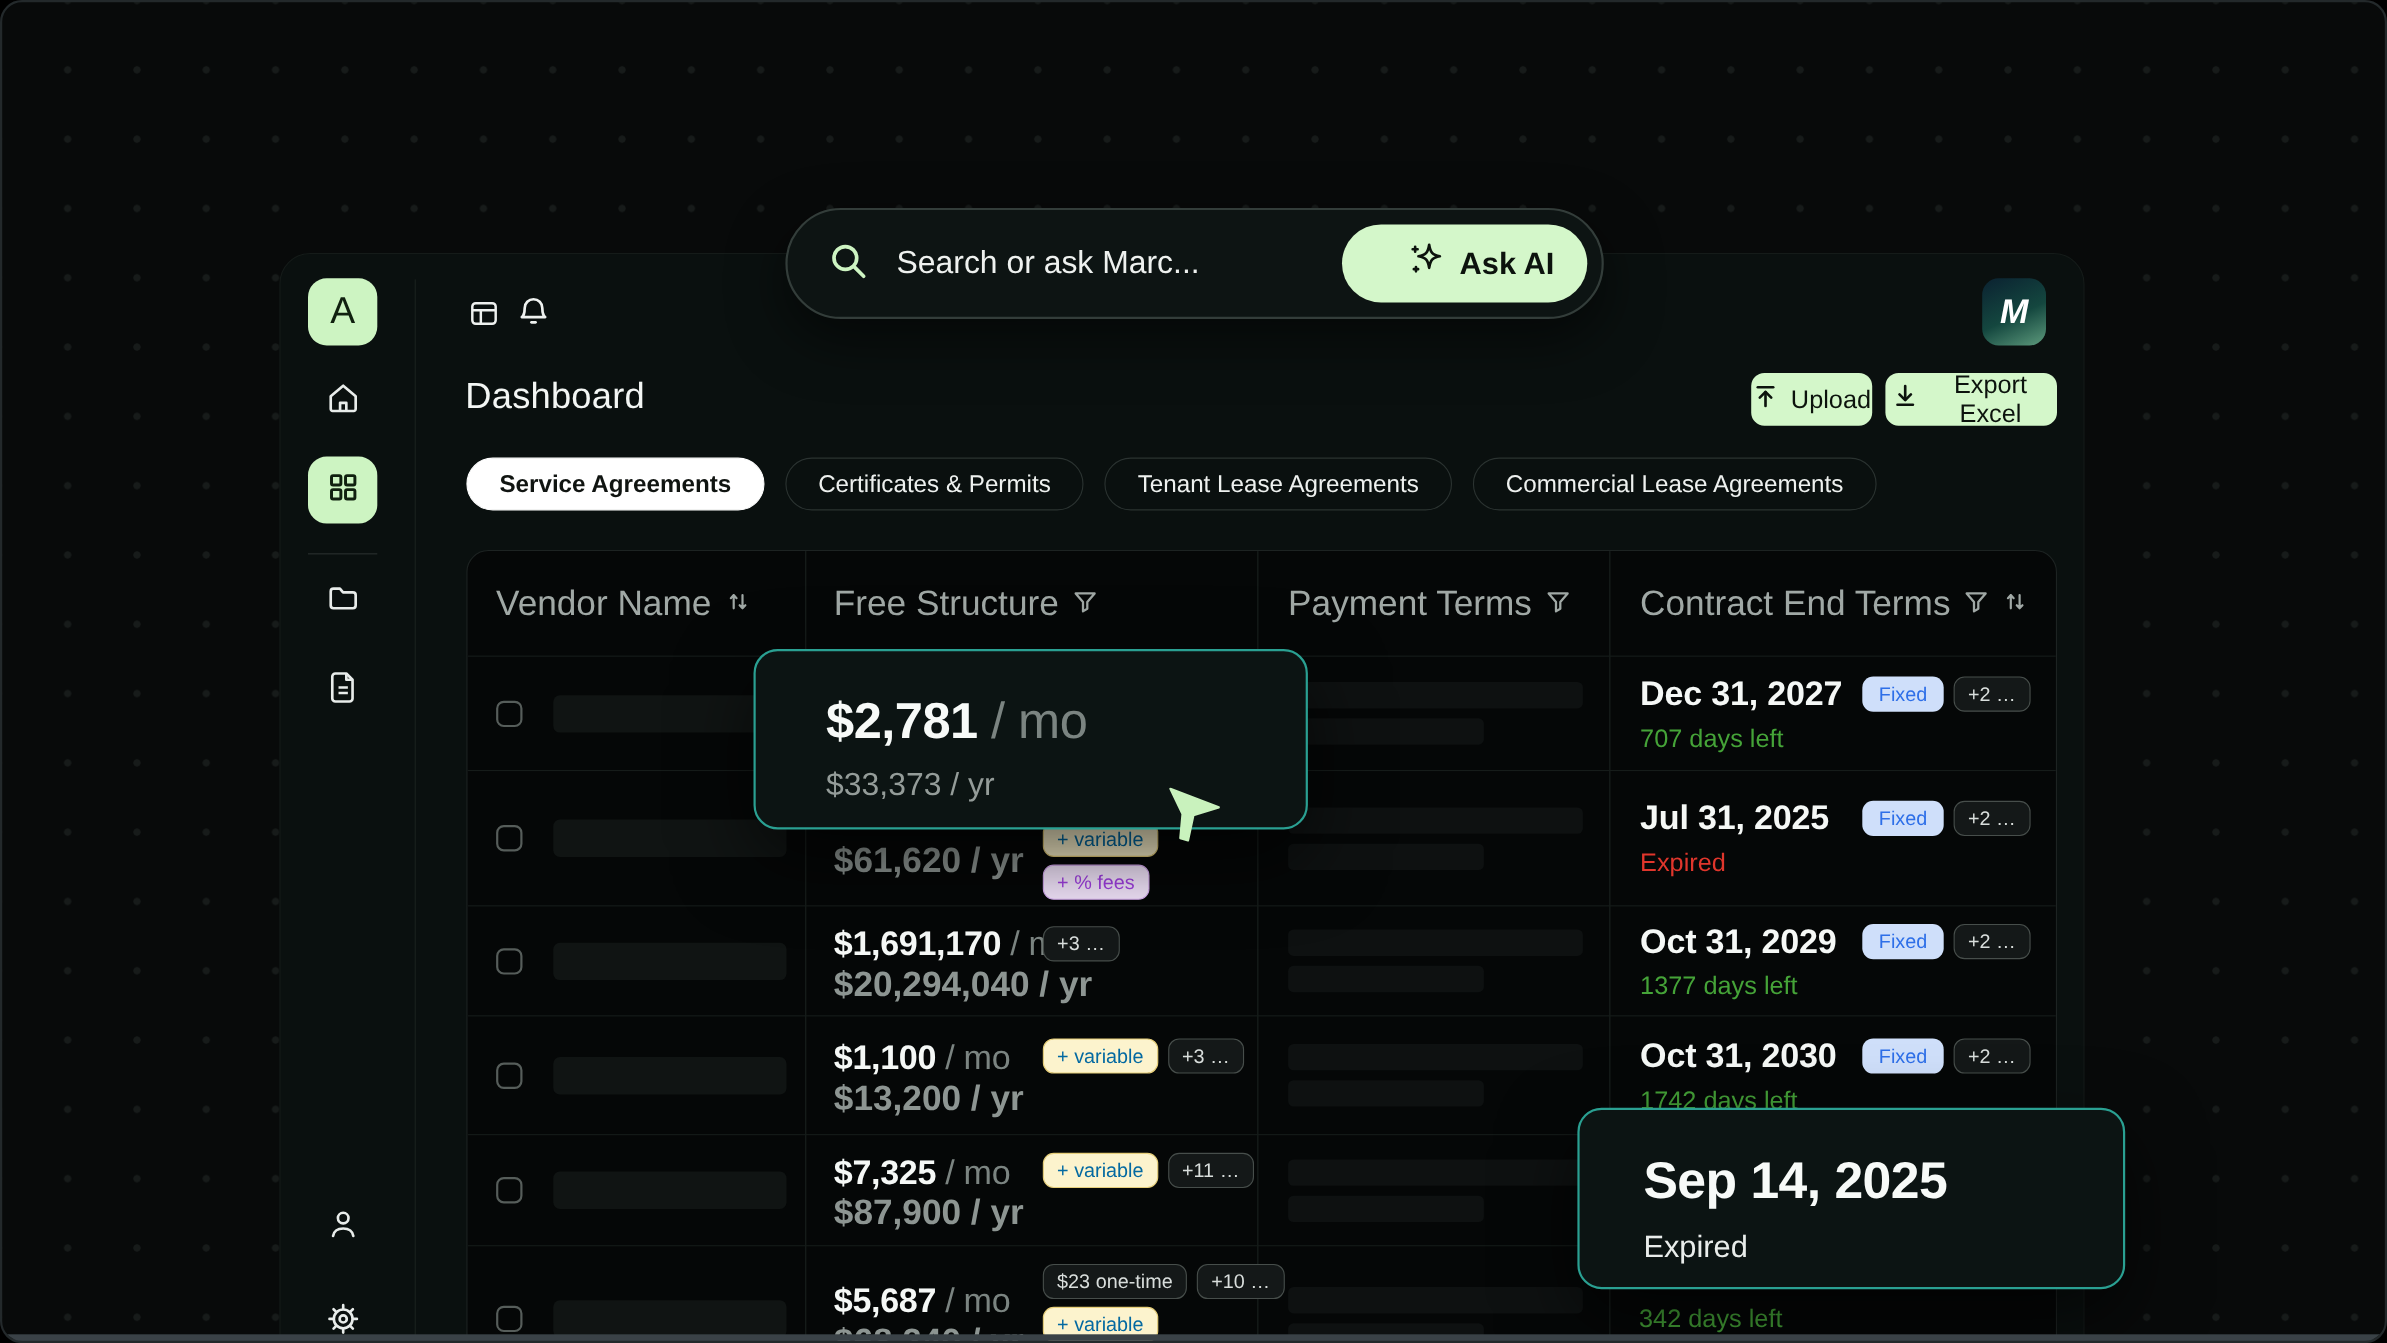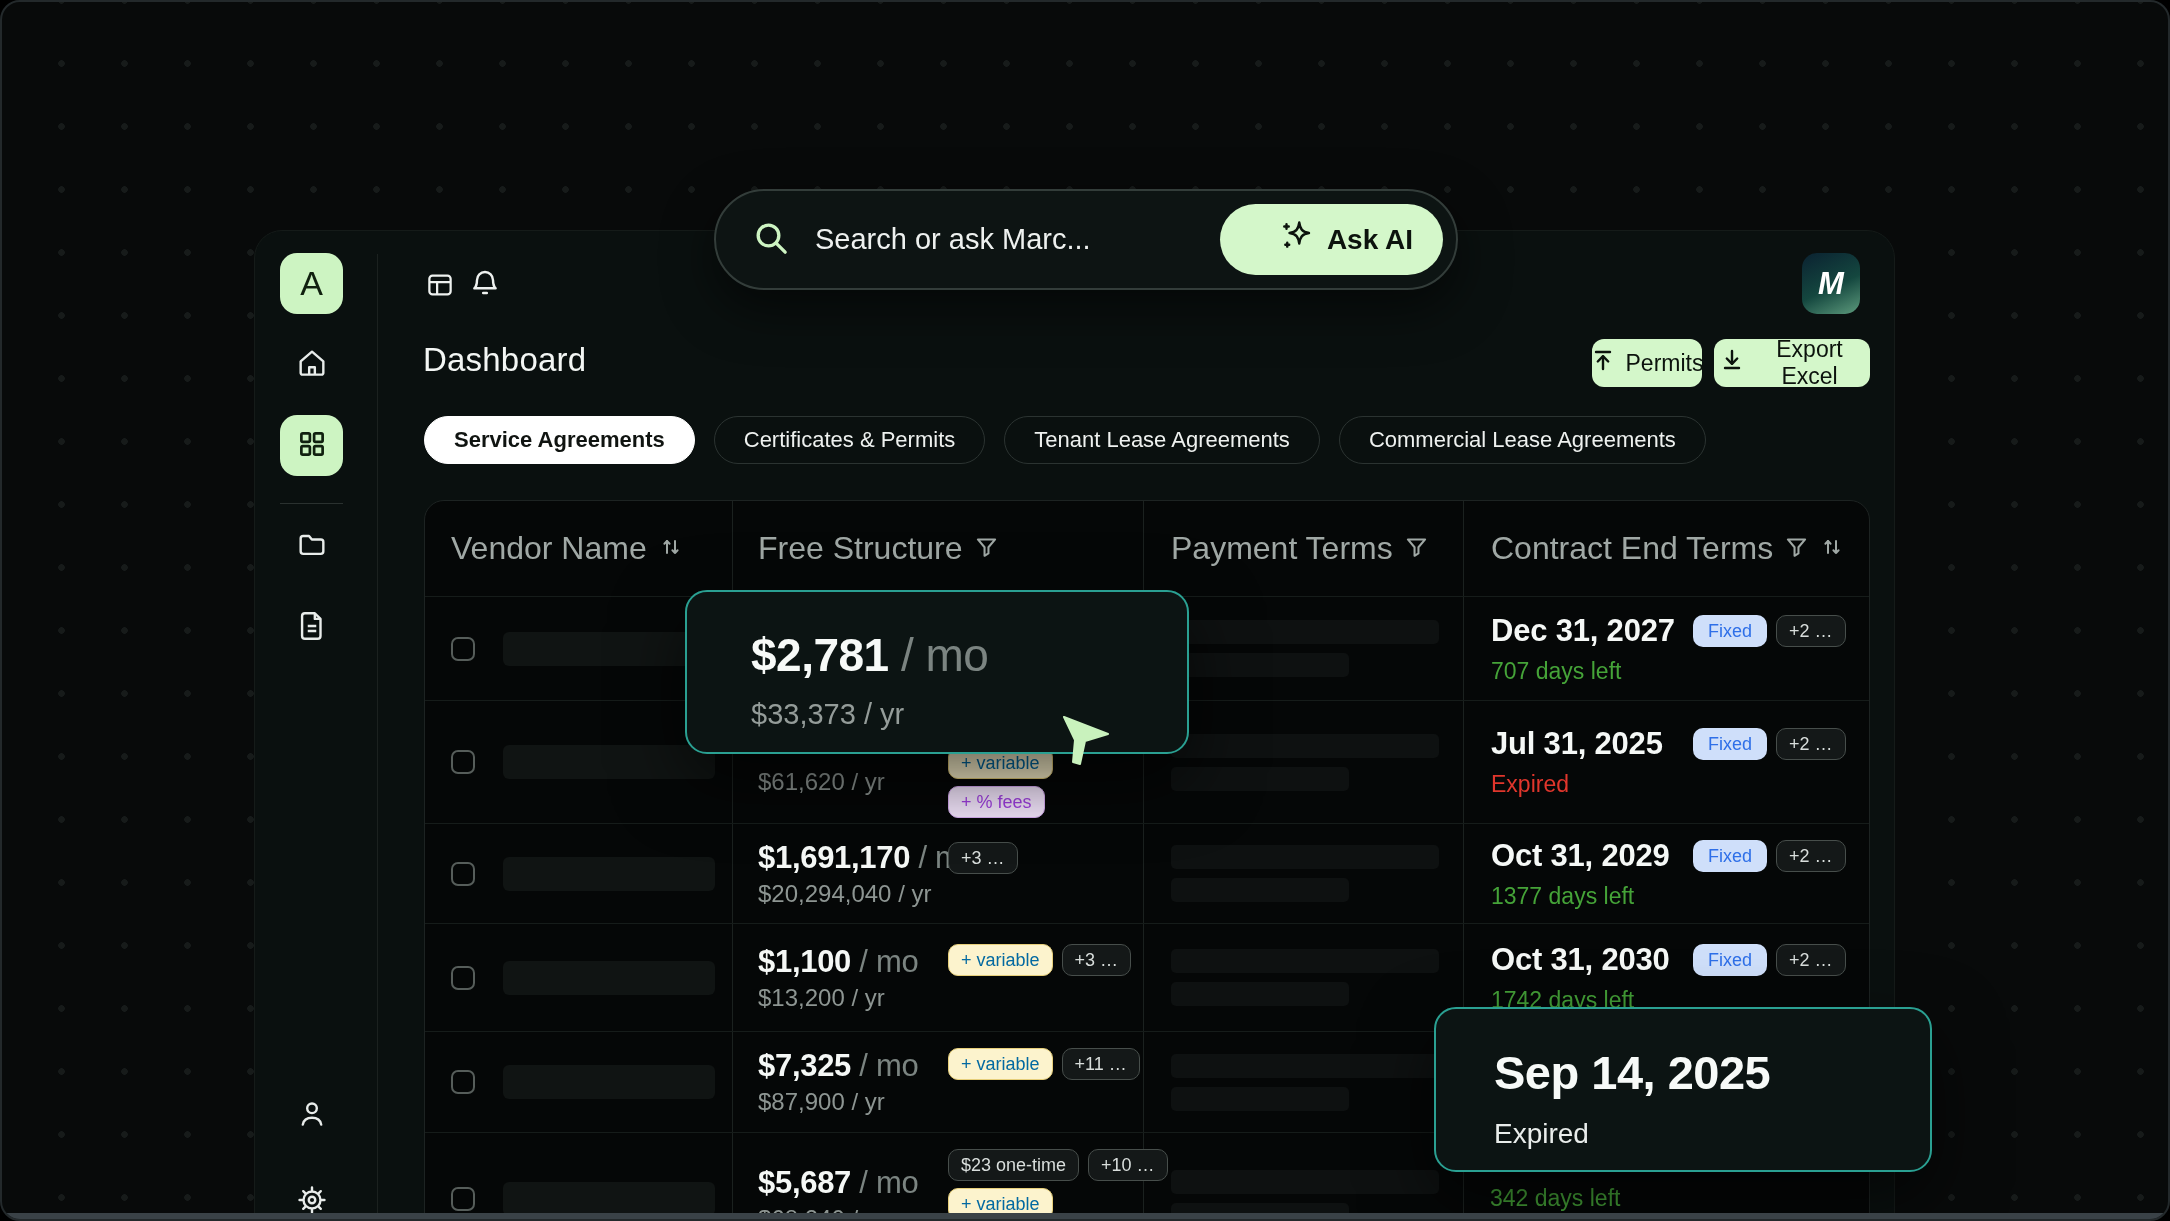--- a/index.html
+++ b/index.html
@@ -58,21 +58,21 @@
     color:#a0a8a5;font-size:32px;font-weight:500;}
   .th svg{flex:none;}
   .row{position:absolute;left:0;width:100%;}
   .cell-vendor{position:absolute;left:0;top:0;height:100%;width:307px;display:flex;align-items:center;gap:28px;padding-left:26px;}
   .checkbox{width:24px;height:24px;border:2px solid #565d5a;border-radius:7px;background:transparent;flex:none;cursor:pointer;}
   .skel{background:#101413;border-radius:6px;}
   .v-skel{width:212px;height:34px;}
   .cell-fee{position:absolute;left:307px;top:0;height:100%;width:411px;display:flex;flex-direction:column;justify-content:center;padding-left:26px;}
   .fee-main{font-size:31px;font-weight:700;color:#f5f8f6;letter-spacing:-.3px;line-height:37px;white-space:nowrap;}
   .fee-unit{color:#7b8481;font-weight:400;}
-  .fee-sub{font-size:24px;color:#8d9592;line-height:30px;margin-top:3px;white-space:nowrap;}
+  .fee-sub{font-size:32px;color:#8d9592;line-height:30px;margin-top:3px;white-space:nowrap;font-weight:bold;}
   .fee-badges{position:absolute;left:216px;display:flex;flex-direction:column;align-items:flex-start;gap:7px;}
   .badge-line{display:flex;gap:9px;}
   .pill{font-size:18px;font-weight:500;border-radius:10px;padding:4px 12px;white-space:nowrap;line-height:22px;text-align:right;}
   .pill.yellow{background:#fcf3cd;color:#0369a1;border:1.5px solid #e7cf7a;padding-left:12px;}
   .pill.purple{background:#f4e6fd;color:#a13fe3;border:1.5px solid #d9aef4;}
   .pill.dark{background:#141818;color:#d9dedc;border:1.5px solid #474e4b;}
   .pill.blue{background:#cfdffa;color:#2e6fe8;border:none;padding:5px 15px;}
   .cell-pay{position:absolute;left:718px;top:0;height:100%;width:320px;display:flex;flex-direction:column;justify-content:center;gap:9px;padding-left:28px;}
   .p-skel-long{width:268px;height:24px;border-radius:5px;background:#0e1111;}
   .p-skel-short{width:178px;height:24px;border-radius:5px;background:#0e1111;}
@@ -175,21 +175,21 @@
   <div id="page-title">Dashboard</div>
 
   <button class="green-btn" style="left:1590px;width:110px;">
     <span>
       <svg width="24" height="24" viewBox="0 0 24 24" fill="none" stroke="#0c130d" stroke-width="2.4" stroke-linecap="round" stroke-linejoin="round">
           <path d="M5 4h14"></path>
           <path d="M12 21V8.5"></path>
           <path d="M6.8 13.5 12 8.2l5.2 5.3"></path>
         </svg>
     </span>
-    <span>Permits</span>
+    <span>Upload</span>
   </button>
   <button class="green-btn" style="left:1712px;width:156px;">
     <span>
       <svg width="24" height="24" viewBox="0 0 24 24" fill="none" stroke="#0c130d" stroke-width="2.4" stroke-linecap="round" stroke-linejoin="round">
           <path d="M5 20h14"></path>
           <path d="M12 3v12.5"></path>
           <path d="M6.8 10.5 12 15.8l5.2-5.3"></path>
         </svg>
     </span>
     <span>Export Excel</span>

